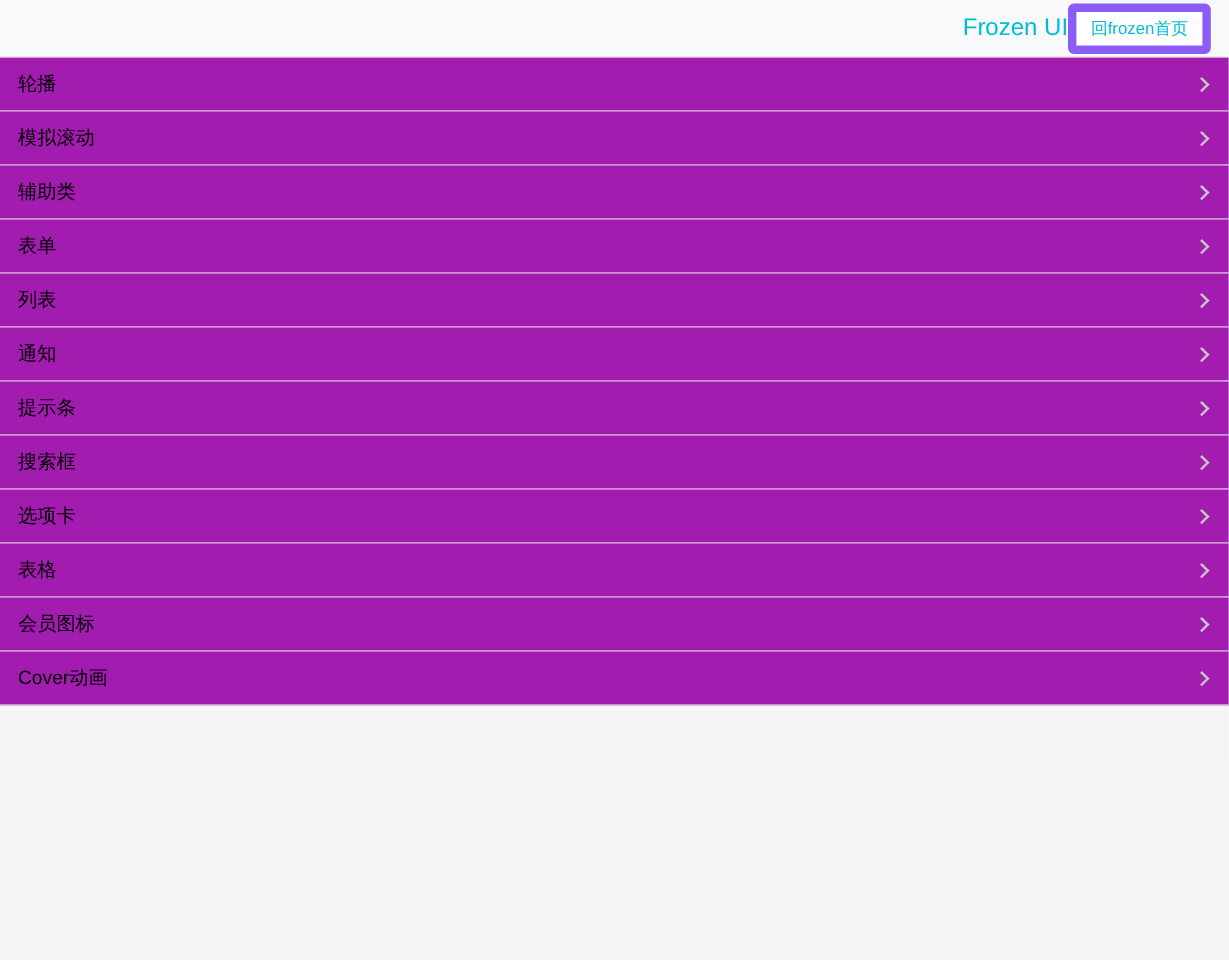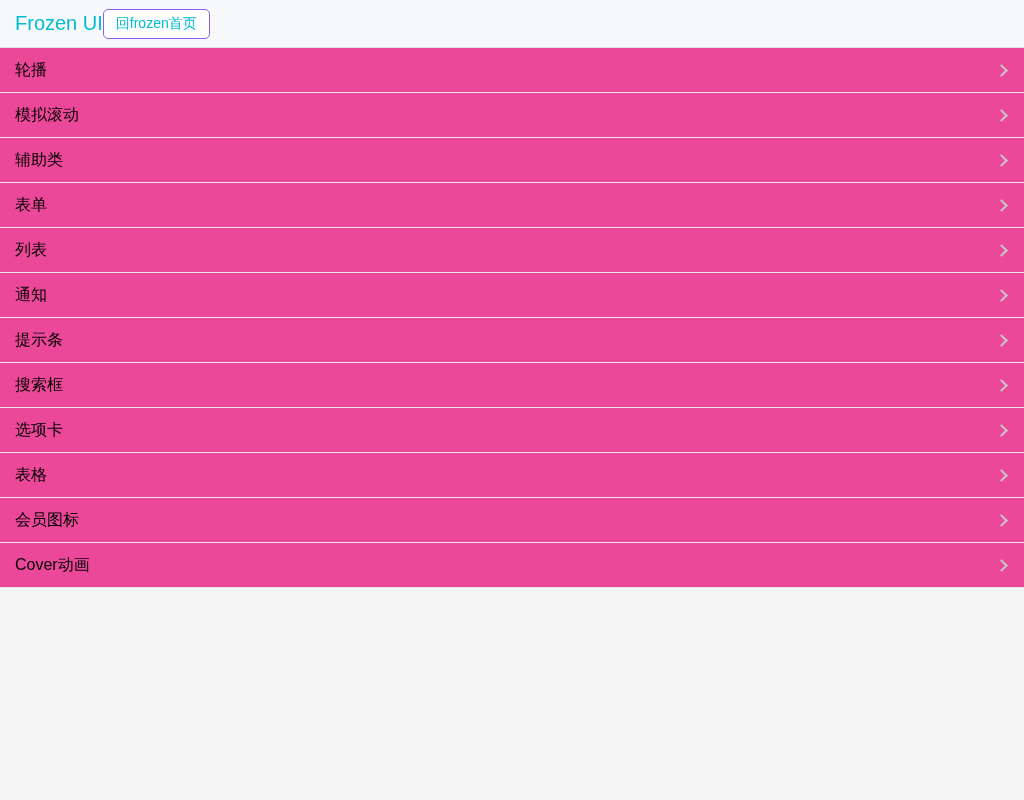--- a/index.html
+++ b/index.html
@@ -13,50 +13,50 @@
       width: 1024px;
       height: 800px;
       overflow: hidden;
     }
     .header {
       background: #f8f9fa;
       border-bottom: 1px solid #e0e0e0;
       height: 48px;
       display: flex;
       align-items: center;
-      justify-content: flex-start;
+      justify-content: flex-end;
       padding: 0 15px;
     }
     .header-title {
       color: #00bcd4;
       font-size: 20px;
       font-weight: 400;
     }
     .back-button {
       background: #fff;
-      border: 1px solid #8b5cf6;
+      border: 7px solid #8b5cf6;
       color: #00bcd4;
       padding: 5px 12px;
       border-radius: 5px;
       font-size: 14px;
       cursor: pointer;
       font-family: inherit;
     }
     .list {
       background: #fff;
     }
     .list-item {
       display: flex;
       align-items: center;
       justify-content: space-between;
       height: 45px;
       padding: 0 15px;
       border-bottom: 1px solid #e8e8e8;
       cursor: pointer;
-      background: #ec4899;
+      background: #a21caf;
     }
     .list-item-label {
       font-size: 16px;
       color: #000;
     }
     .chevron {
       width: 9px;
       height: 9px;
       border-top: 2px solid #c7c7cc;
       border-right: 2px solid #c7c7cc;

